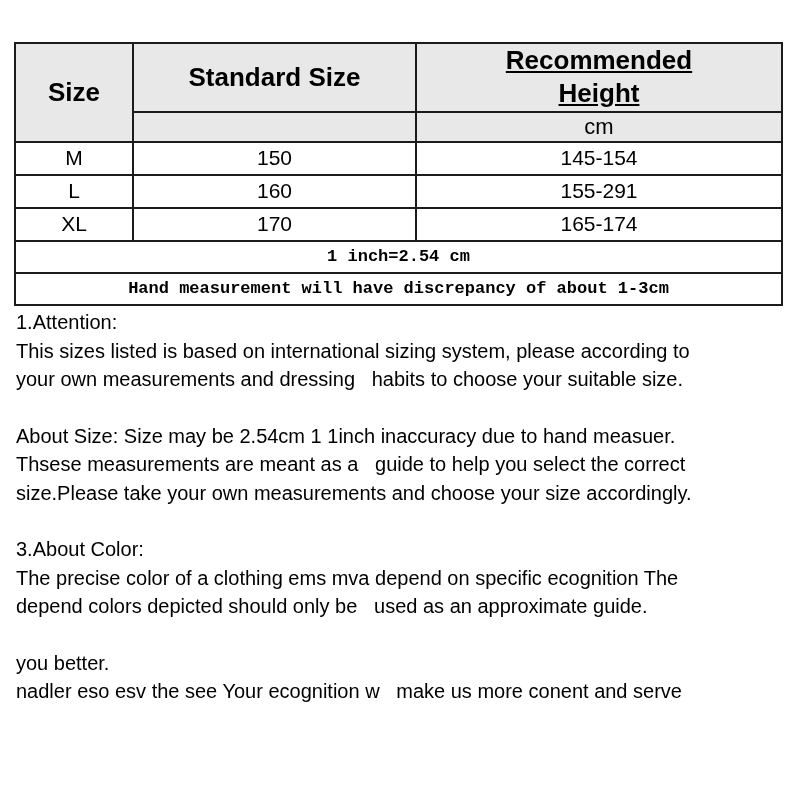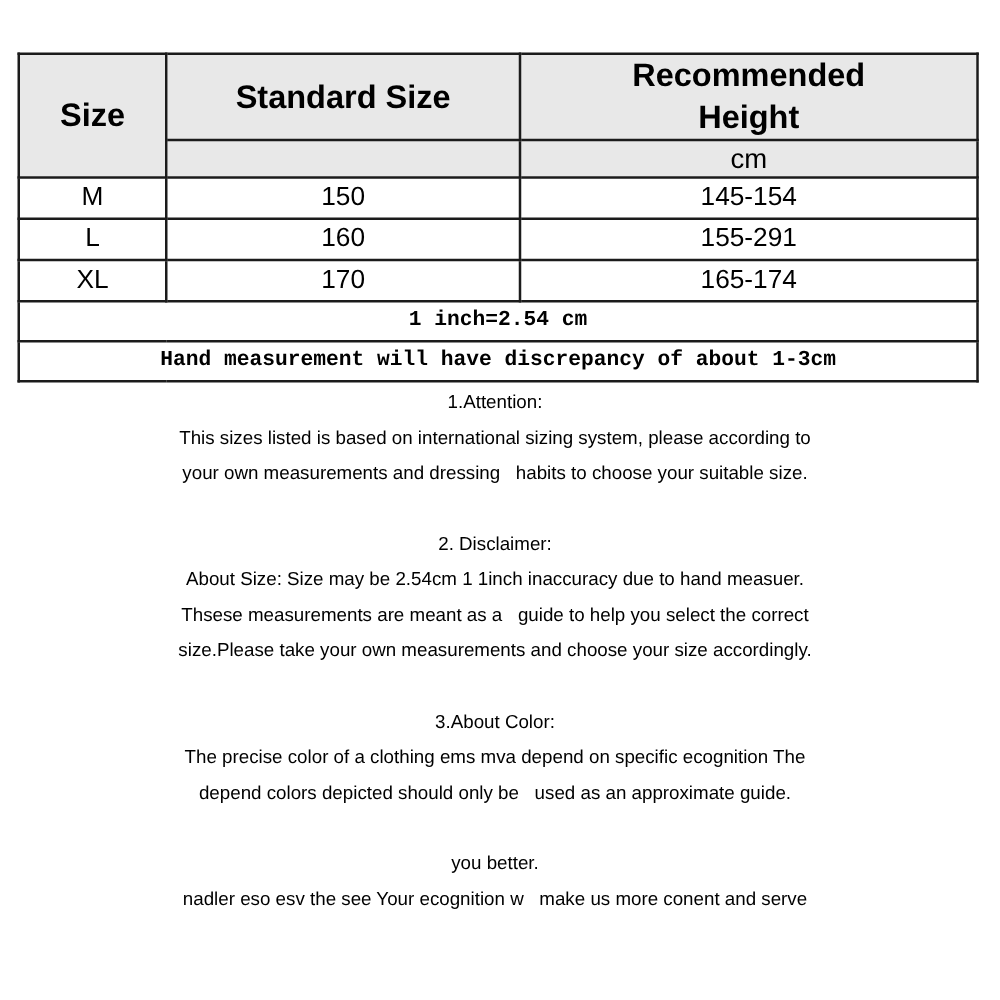--- a/index.html
+++ b/index.html
@@ -37,43 +37,42 @@
     font-size: 26px;
     line-height: 1.28;
   }
   .row-hdr-main { height: 68px; }
   .row-hdr-sub  { height: 30px; }
   .sub-cell {
     background: #e8e8e8;
     font-size: 22px;
     font-weight: normal;
   }
-  .rec-wrap { display: inline-block; max-width: 215px; }
+  .rec-wrap { display: inline-block; max-width: 215px; text-decoration: underline; }
   .data-row { height: 33px; }
   .data-cell { font-size: 21px; background: #ffffff; }
   .note-row { height: 32px; }
   .note-cell {
     font-family: "Liberation Mono", monospace;
     font-weight: bold;
     font-size: 17px;
     background: #ffffff;
   }
   
   .body-text {
     position: absolute;
     left: 16px;
     top: 308px;
     width: 760px;
   }
   .section { margin: 0 0 28px 0; }
   .line {
-    font-size: 15px;
+    font-size: 20px;
     line-height: 28.5px;
     white-space: pre-wrap;
-    text-align: center;
   }
 </style>
 </head>
 <body>
 
 <div class="page">
 
   <table class="size-table">
     <colgroup>
       <col class="col-size">
@@ -118,21 +117,20 @@
 
   <div class="body-text">
 
     <div class="section">
       <div class="line">1.Attention:</div>
       <div class="line">This sizes listed is based on international sizing system, please according to</div>
       <div class="line">your own measurements and dressing   habits to choose your suitable size.</div>
     </div>
 
     <div class="section">
-      <div class="line">2. Disclaimer:</div>
       <div class="line">About Size: Size may be 2.54cm 1 1inch inaccuracy due to hand measuer.</div>
       <div class="line">Thsese measurements are meant as a   guide to help you select the correct</div>
       <div class="line">size.Please take your own measurements and choose your size accordingly.</div>
     </div>
 
     <div class="section">
       <div class="line">3.About Color:</div>
       <div class="line">The precise color of a clothing ems mva depend on specific ecognition The</div>
       <div class="line">depend colors depicted should only be   used as an approximate guide.</div>
     </div>

